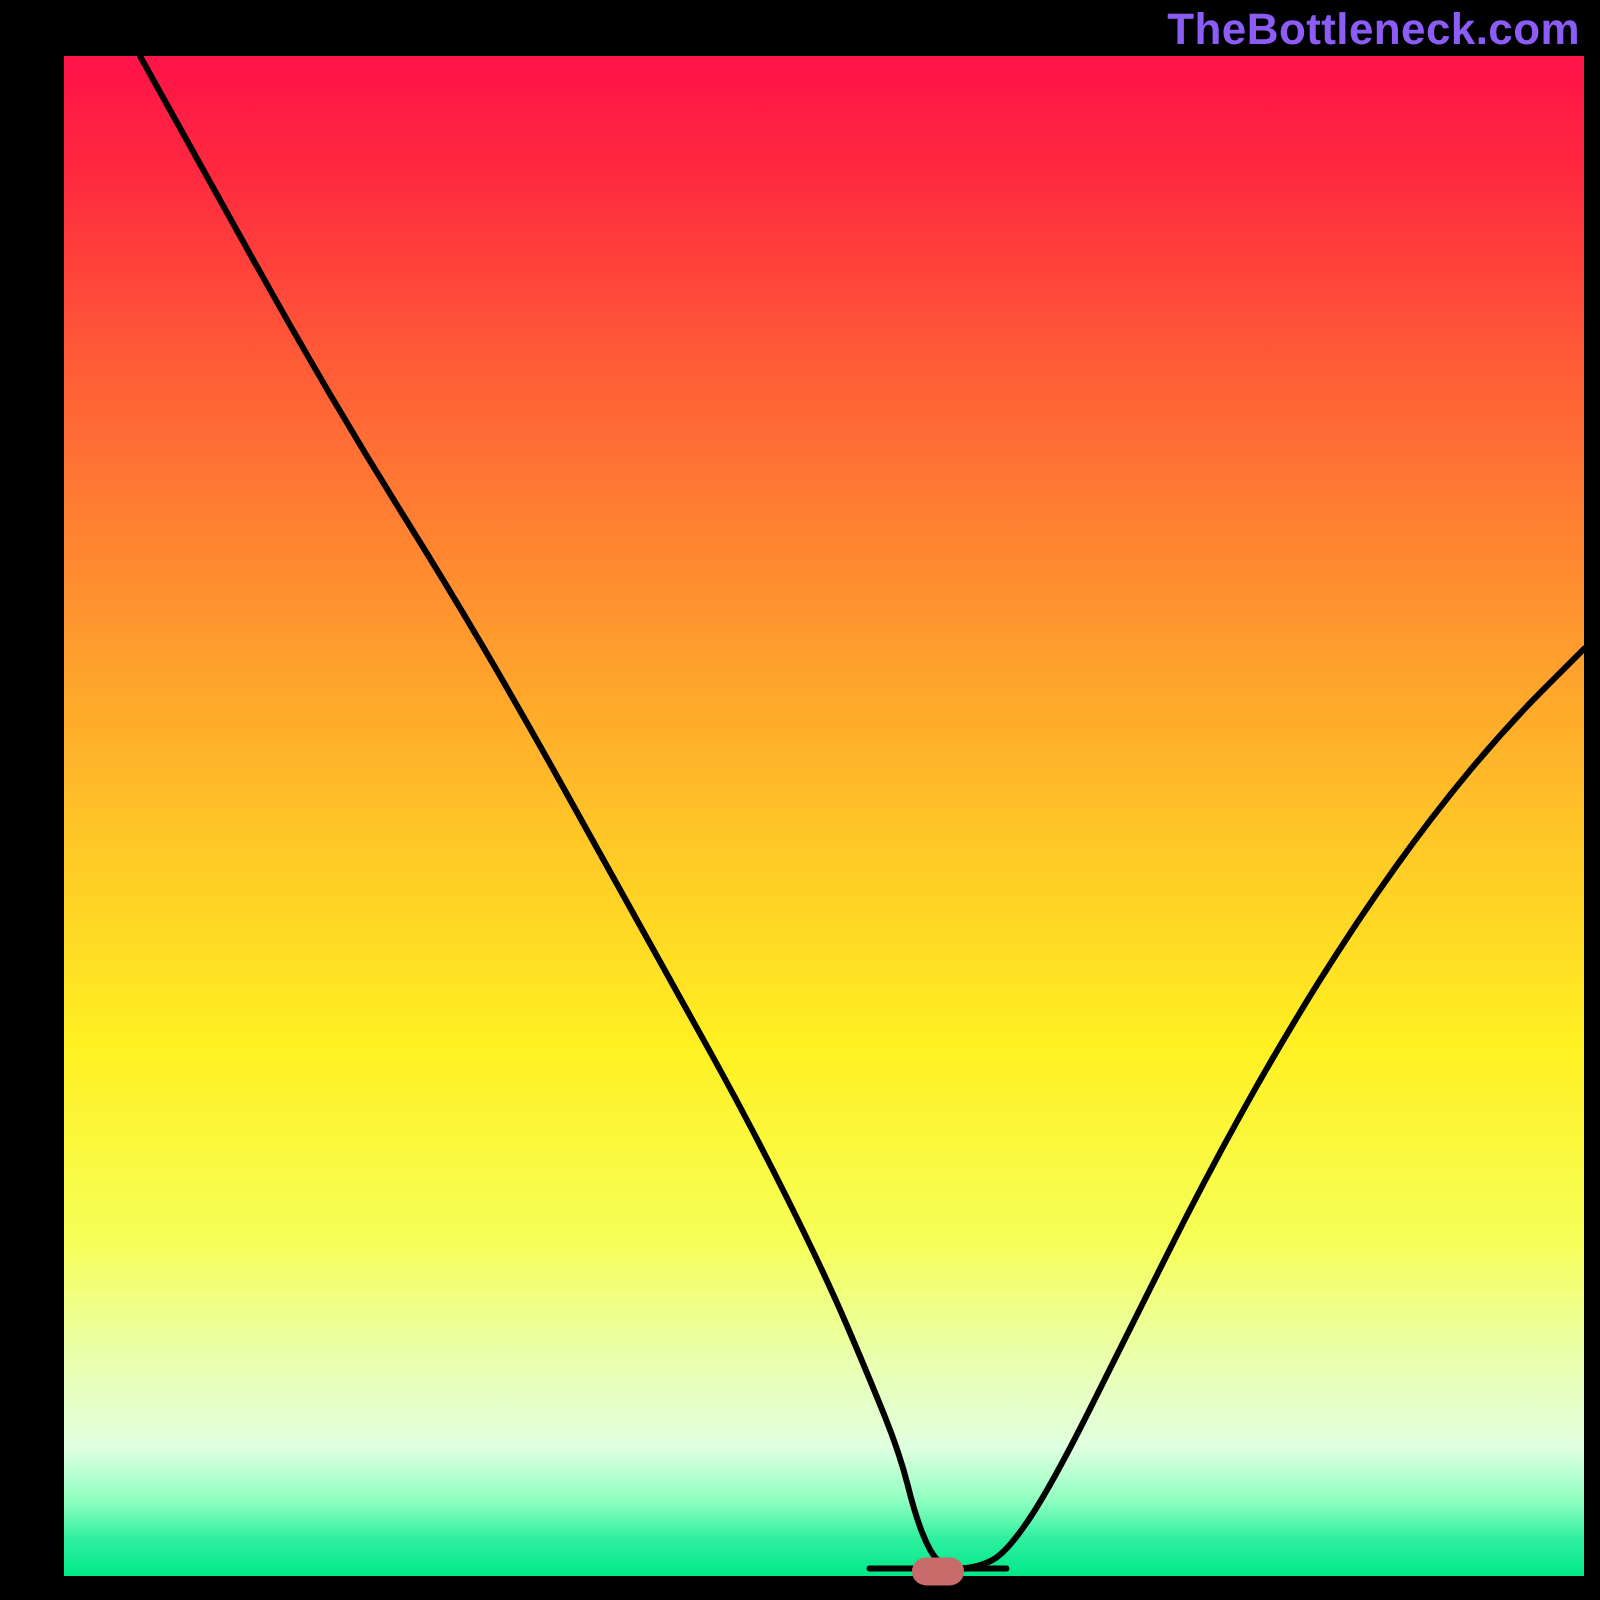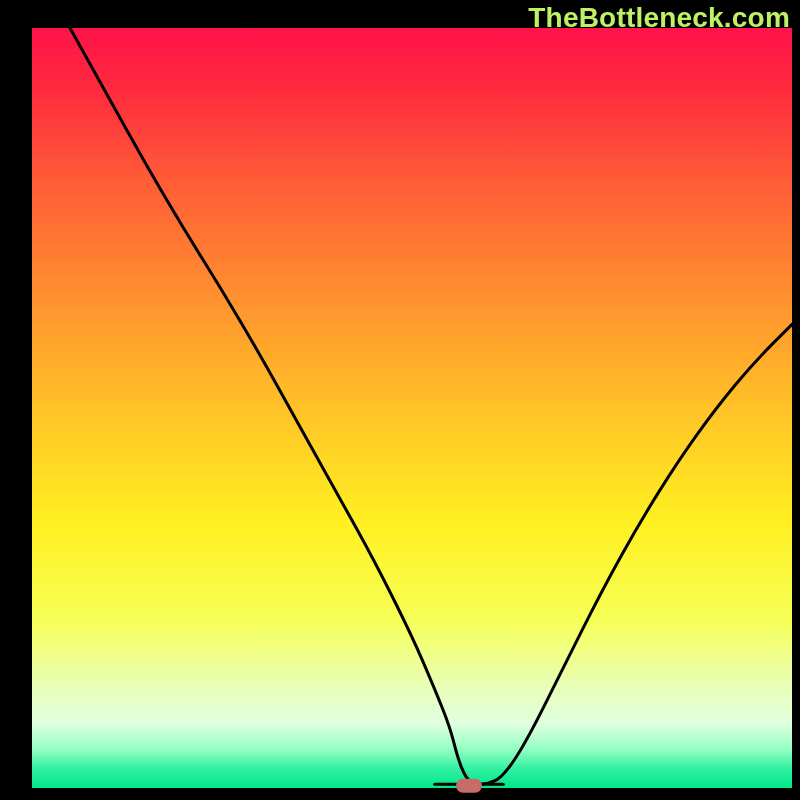--- a/index.html
+++ b/index.html
@@ -18,23 +18,23 @@
     height: 800px;
   }
   svg {
     display: block;
   }
   .watermark {
     position: absolute;
     top: 2px;
     right: 10px;
     font-family: Arial, Helvetica, sans-serif;
-    font-size: 28px;
+    font-size: 22px;
     font-weight: 600;
-    color: #bef264;
+    color: #8b5cf6;
     letter-spacing: 0.2px;
     user-select: none;
   }
 </style>
 </head>
 <body>
 
 <div class="chart-container">
   <svg id="chart-svg" width="800" height="800">
       <defs>

